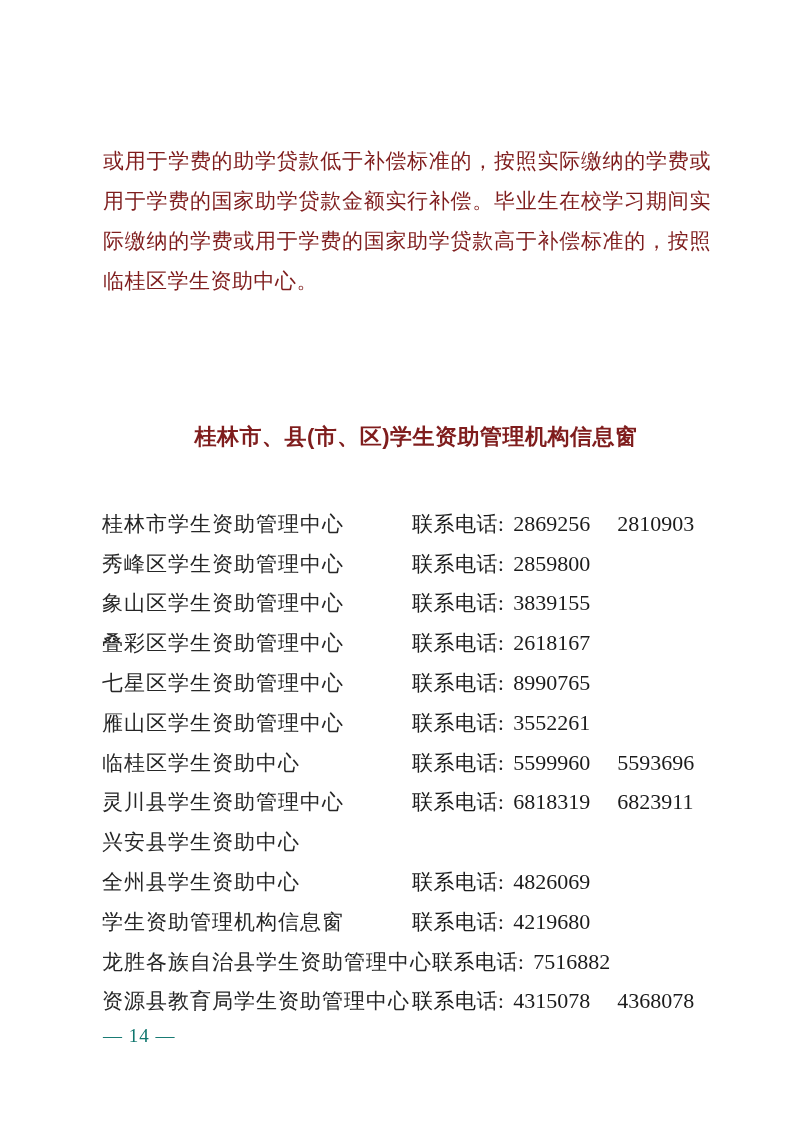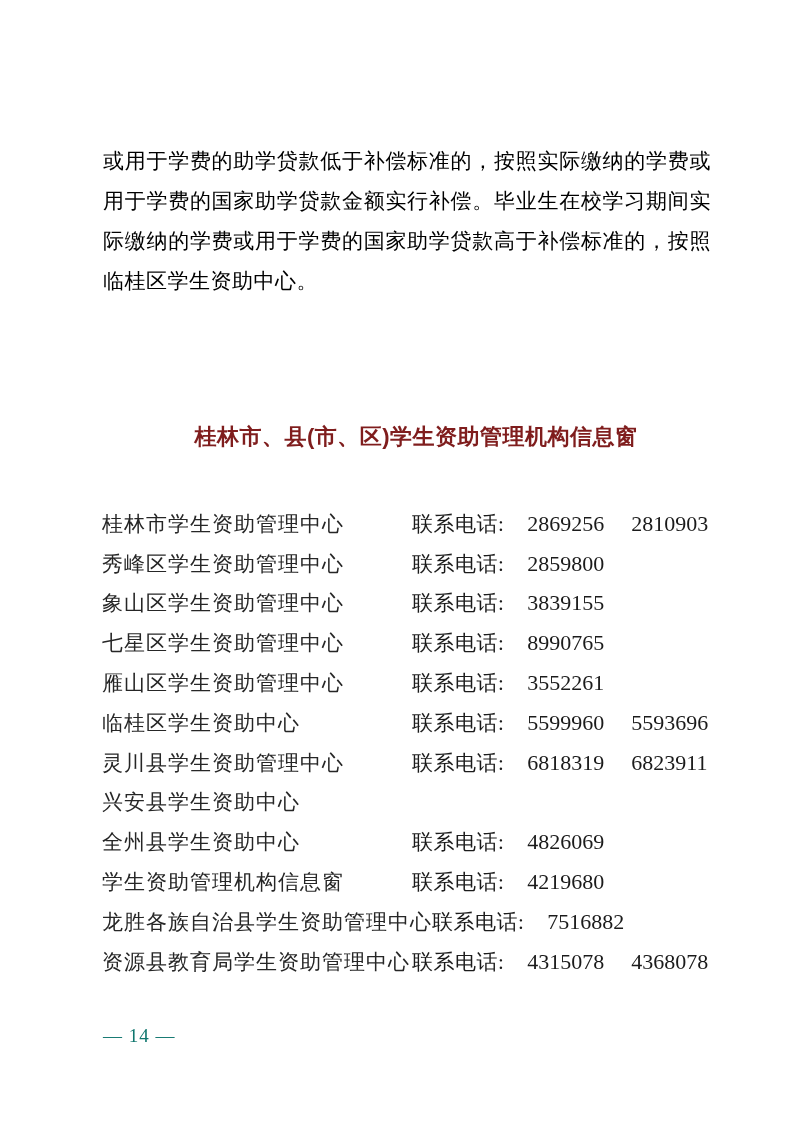--- a/index.html
+++ b/index.html
@@ -17,21 +17,21 @@
   }
 
   .body-paragraph {
     position: absolute;
     left: 103px;
     top: 141px;
     width: 608px;
     font-size: 21px;
     line-height: 40px;
     letter-spacing: 0.5px;
-    color: #000000;
+    color: #7f1d1d;
   }
   .para-line { text-align: justify; text-align-last: justify; }
   .para-line.last { text-align-last: left; }
 
   .doc-title {
     position: absolute;
     left: 0;
     top: 422px;
     width: 100%;
     text-align: center;
@@ -63,21 +63,21 @@
   }
   .phone-cell {
     font-size: 21px;
     white-space: nowrap;
     color: #1b1b1b;
   }
   .phone-label { letter-spacing: 0.5px; }
   .phone-numbers { display: inline; }
   .phone {
     font-size: 22px;
-    margin-left: 23px;
+    margin-left: 9px;
     font-family: "Liberation Serif", "DejaVu Serif", serif;
   }
   .phone + .phone { margin-left: 27px; }
 
   .page-footer {
     position: absolute;
     left: 103px;
     top: 1025px;
     font-size: 19px;
     letter-spacing: 1px;
@@ -107,20 +107,24 @@
     <div class="dir-row">
       <span class="org-name">秀峰区学生资助管理中心</span>
       <span class="phone-cell"><span class="phone-label">联系电话:</span><span class="phone-numbers"><span class="phone">2859800</span></span></span>
     </div>
 
     <div class="dir-row">
       <span class="org-name">象山区学生资助管理中心</span>
       <span class="phone-cell"><span class="phone-label">联系电话:</span><span class="phone-numbers"><span class="phone">3839155</span></span></span>
     </div>
 
+    <div class="dir-row">
+      <span class="org-name">叠彩区学生资助管理中心</span>
+      <span class="phone-cell"><span class="phone-label">联系电话:</span><span class="phone-numbers"><span class="phone">2618167</span></span></span>
+    </div>
 
     <div class="dir-row">
       <span class="org-name">七星区学生资助管理中心</span>
       <span class="phone-cell"><span class="phone-label">联系电话:</span><span class="phone-numbers"><span class="phone">8990765</span></span></span>
     </div>
 
     <div class="dir-row">
       <span class="org-name">雁山区学生资助管理中心</span>
       <span class="phone-cell"><span class="phone-label">联系电话:</span><span class="phone-numbers"><span class="phone">3552261</span></span></span>
     </div>

